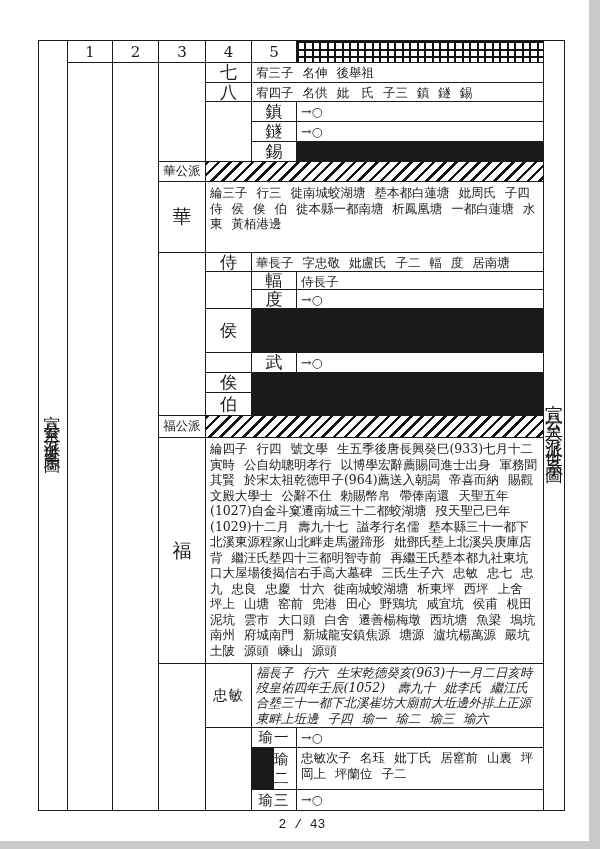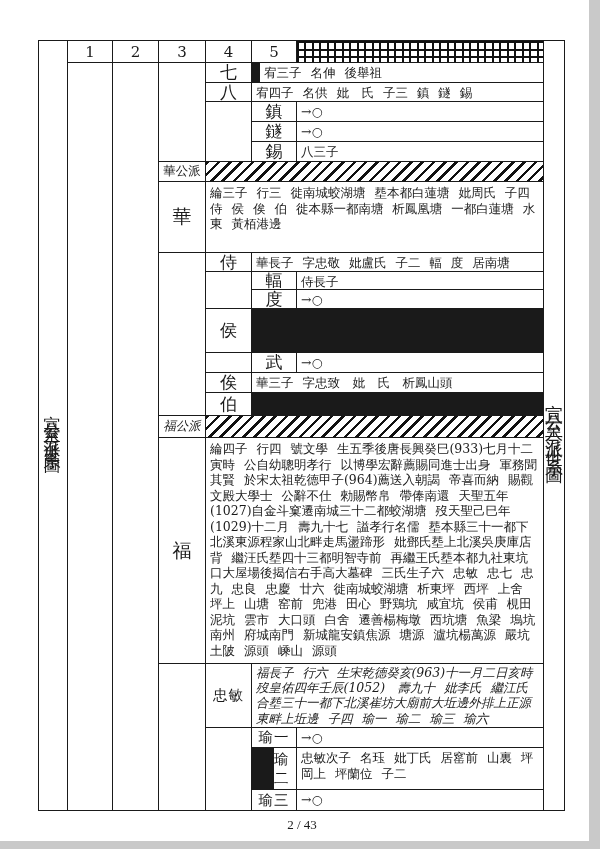--- a/index.html
+++ b/index.html
@@ -22,21 +22,21 @@
   .desc-tall{padding-top:3px;}
   .desc-zm{line-height:15.2px;padding-top:1px;}
   .checker{background-color:#ffffff;
      background-image:repeating-linear-gradient(to right,#111 0 2px,transparent 2px 7.5px),
                       repeating-linear-gradient(to bottom,#111 0 2px,transparent 2px 7.5px);}
   .hatch{background:repeating-linear-gradient(135deg,#111 0 2.5px,#ffffff 2.5px 8px);}
   .vert{display:flex;align-items:center;justify-content:center;}
   .vert span{writing-mode:vertical-rl;text-orientation:upright;font-size:17px;letter-spacing:6px;}
   .vert-r span{font-size:18px;letter-spacing:9px;}
   .footer{position:absolute;left:38px;top:817px;width:528px;text-align:center;font-size:13px;
-          font-family:Liberation Serif, serif;}
+          font-family:Liberation Mono, monospace;}
 </style>
 </head>
 <body>
 
 <div class="page">
 
   <div class="sheet">
 
     <div class="cell vert" style="grid-column:1;grid-row:1/22;">
       <span>宣公至分派世系圖</span>
@@ -50,31 +50,30 @@
     <div class="cell hdr" style="grid-column:4;grid-row:1;">3</div>
     <div class="cell hdr" style="grid-column:5;grid-row:1;">4</div>
     <div class="cell hdr" style="grid-column:6;grid-row:1;">5</div>
     <div class="cell checker" style="grid-column:7;grid-row:1;"></div>
 
     <div class="cell" style="grid-column:2;grid-row:2/22;"></div>
     <div class="cell" style="grid-column:3;grid-row:2/22;"></div>
     <div class="cell" style="grid-column:4;grid-row:2/7;"></div>
 
     <div class="cell name" style="grid-column:5;grid-row:2;">七</div>
-    <div class="cell desc" style="grid-column:6/8;grid-row:2;margin-left:8px;">宥三子 名伸 後舉祖</div>
+    <div class="cell desc" style="grid-column:6/8;grid-row:2;">宥三子 名伸 後舉祖</div>
     <div class="cell name" style="grid-column:5;grid-row:3;">八</div>
     <div class="cell desc" style="grid-column:6/8;grid-row:3;">宥四子 名供 妣　氏 子三 鎮 鐩 錫</div>
 
     <div class="cell" style="grid-column:5;grid-row:4/7;"></div>
     <div class="cell name" style="grid-column:6;grid-row:4;">鎮</div>
     <div class="cell desc" style="grid-column:7;grid-row:4;">→○</div>
     <div class="cell name" style="grid-column:6;grid-row:5;">鐩</div>
     <div class="cell desc" style="grid-column:7;grid-row:5;">→○</div>
     <div class="cell name" style="grid-column:6;grid-row:6;">錫</div>
-    <div class="cell desc" style="grid-column:7;grid-row:6;">八三子</div>
 
     <div class="cell branch" style="grid-column:4;grid-row:7;">華公派</div>
     <div class="cell hatch" style="grid-column:5/8;grid-row:7;"></div>
 
     <div class="cell name big" style="grid-column:4;grid-row:8;">華</div>
     <div class="cell desc desc-tall" style="grid-column:5/8;grid-row:8;">綸三子 行三 徙南城蛟湖塘 塟本都白蓮塘 妣周氏 子四 侍 侯 俟 伯 徙本縣一都南塘 析鳳凰塘 一都白蓮塘 水東 黃栢港邊</div>
 
     <div class="cell" style="grid-column:4;grid-row:9/16;"></div>
 
     <div class="cell name" style="grid-column:5;grid-row:9;">侍</div>
@@ -84,24 +83,23 @@
     <div class="cell desc" style="grid-column:7;grid-row:10;">侍長子</div>
     <div class="cell name" style="grid-column:6;grid-row:11;">度</div>
     <div class="cell desc" style="grid-column:7;grid-row:11;">→○</div>
 
     <div class="cell name" style="grid-column:5;grid-row:12;">侯</div>
     <div class="cell" style="grid-column:5;grid-row:13;"></div>
     <div class="cell name" style="grid-column:6;grid-row:13;">武</div>
     <div class="cell desc" style="grid-column:7;grid-row:13;">→○</div>
 
     <div class="cell name" style="grid-column:5;grid-row:14;">俟</div>
-    <div class="cell desc" style="grid-column:6/8;grid-row:14;">華三子 字忠致　妣　氏　析鳳山頭</div>
     <div class="cell name" style="grid-column:5;grid-row:15;">伯</div>
 
-    <div class="cell branch" style="grid-column:4;grid-row:16;font-style:italic;">福公派</div>
+    <div class="cell branch" style="grid-column:4;grid-row:16;">福公派</div>
     <div class="cell hatch" style="grid-column:5/8;grid-row:16;"></div>
 
     <div class="cell name big" style="grid-column:4;grid-row:17;">福</div>
     <div class="cell desc desc-tall" style="grid-column:5/8;grid-row:17;">綸四子 行四 號文學 生五季後唐長興癸巳(933)七月十二寅時 公自幼聰明孝行 以博學宏辭薦賜同進士出身 軍務聞其賢 於宋太祖乾德甲子(964)薦送入朝謁 帝喜而納 賜觀文殿大學士 公辭不仕 勑賜幣帛 帶俸南還 天聖五年(1027)自金斗窠遷南城三十二都蛟湖塘 歿天聖己巳年(1029)十二月 壽九十七 謚孝行名儒 塟本縣三十一都下北溪東源程家山北畔走馬盪蹄形 妣鄧氏塟上北溪吳庚庫店背 繼汪氏塟四十三都明智寺前 再繼王氏塟本都九社東坑口大屋場後揭信右手高大墓碑 三氏生子六 忠敏 忠七 忠九 忠良 忠慶 廿六 徙南城蛟湖塘 析東坪 西坪 上舍 坪上 山塘 窑前 兜港 田心 野鶏坑 咸宜坑 侯甫 梘田 泥坑 雲市 大口頭 白舍 遷善楊梅墩 西坑塘 魚梁 塢坑 南州 府城南門 新城龍安鎮焦源 塘源 瀘坑楊萬源 嚴坑 土陂 源頭 嵊山 源頭</div>
 
     <div class="cell" style="grid-column:4;grid-row:18/22;"></div>
 
     <div class="cell name name2" style="grid-column:5;grid-row:18;">忠敏</div>
     <div class="cell desc desc-zm" style="grid-column:6/8;grid-row:18;font-style:italic;">福長子 行六 生宋乾德癸亥(963)十一月二日亥時 歿皇佑四年壬辰(1052)　壽九十 妣李氏 繼江氏合塟三十一都下北溪崔坊大廟前大坵邊外排上正源東畔上坵邊 子四 瑜一 瑜二 瑜三 瑜六</div>
     <div class="cell" style="grid-column:5;grid-row:19/22;"></div>

